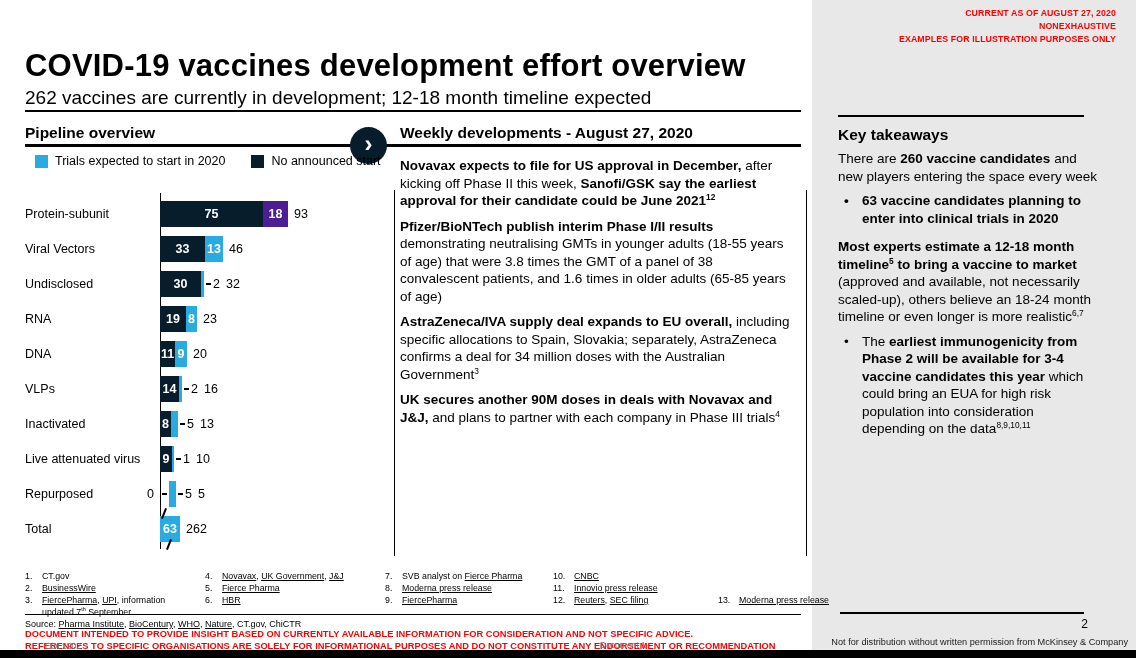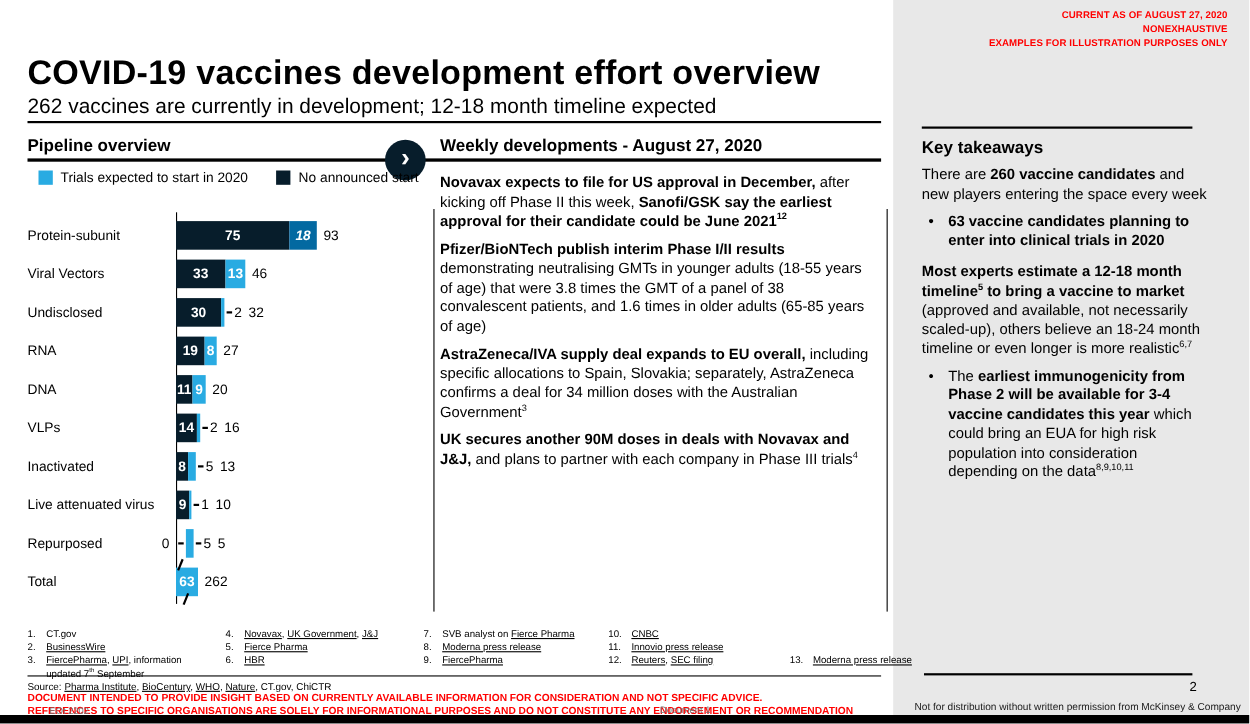--- a/index.html
+++ b/index.html
@@ -135,21 +135,21 @@
     </div>
   </div>
 
   <div class="chart">
     <div class="axis"></div>
     <div id="chart-rows">
         <div class="crow">
           <div class="clabel">Protein-subunit</div>
           <div class="cbars">
             <div class="seg" style="width: 103px; background: rgb(7, 29, 43);">75</div>
-            <div class="seg" style="width: 25px; background: #0369a1; font-style: italic;">18</div>
+            <div class="seg" style="width: 25px; background: #4c1d95;">18</div>
             <span class="ctotal">93</span>
           </div>
         </div>
         <div class="crow">
           <div class="clabel">Viral Vectors</div>
           <div class="cbars">
             <div class="seg" style="width: 45px; background: rgb(7, 29, 43);">33</div>
             <div class="seg" style="width: 18px; background: rgb(41, 171, 226);">13</div>
             <span class="ctotal">46</span>
           </div>
@@ -162,21 +162,21 @@
             <span class="dash"></span>
             <span class="outval">2</span>
             <span class="ctotal">32</span>
           </div>
         </div>
         <div class="crow">
           <div class="clabel">RNA</div>
           <div class="cbars">
             <div class="seg" style="width: 26px; background: rgb(7, 29, 43);">19</div>
             <div class="seg" style="width: 11px; background: rgb(41, 171, 226);">8</div>
-            <span class="ctotal">27</span>
+            <span class="ctotal">23</span>
           </div>
         </div>
         <div class="crow">
           <div class="clabel">DNA</div>
           <div class="cbars">
             <div class="seg" style="width: 15px; background: rgb(7, 29, 43);">11</div>
             <div class="seg" style="width: 12px; background: rgb(41, 171, 226);">9</div>
             <span class="ctotal">20</span>
           </div>
         </div>

